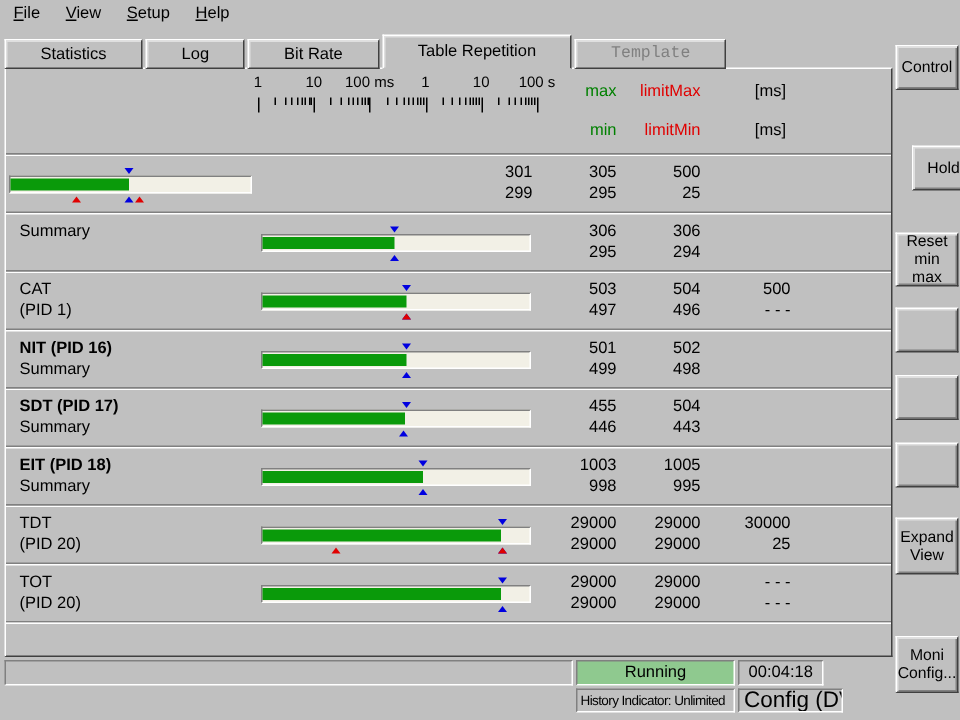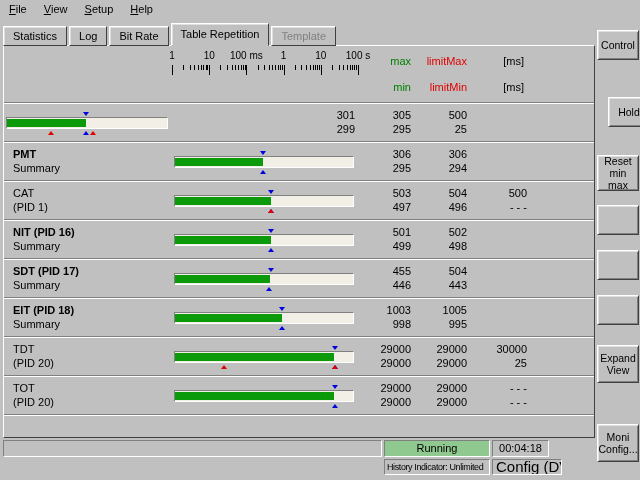--- a/index.html
+++ b/index.html
@@ -13,23 +13,23 @@
   
   .btn3d{background:#c0c0c0;border:1px solid;border-color:#ffffff #404040 #404040 #ffffff;box-shadow:inset 1px 1px 0 #dfdfdf, inset -1px -1px 0 #808080;}
   .inset{position:absolute;background:#c0c0c0;border:1px solid;border-color:#808080 #ffffff #ffffff #808080;}
 
   
   .menubar{height:20px;padding:2px 0 0 2px;}
   .menu-item{display:inline-block;padding:1px 7px;cursor:default;}
 
   
   .tabbar{position:absolute;left:3px;top:23px;height:23px;display:flex;align-items:flex-end;z-index:3;}
-  .tab{position:relative;background:#c0c0c0;border:1px solid;border-color:#ffffff #404040 #404040 #ffffff;box-shadow:inset 1px 1px 0 #dfdfdf;padding:0 9px;height:20px;line-height:18px;margin-right:2px;cursor:default;white-space:nowrap;text-align:right;}
+  .tab{position:relative;background:#c0c0c0;border:1px solid;border-color:#ffffff #404040 #404040 #ffffff;box-shadow:inset 1px 1px 0 #dfdfdf;padding:0 23px;height:20px;line-height:18px;margin-right:2px;cursor:default;white-space:nowrap;text-align:right;}
   .tab.active{height:23px;line-height:20px;border-bottom-color:#c0c0c0;z-index:4;}
-  .tab.disabled{color:#808080;}
+  .tab.disabled{color:#808080;font-family:Liberation Mono, monospace;}
 
   
   .panel{position:absolute;left:3px;top:45px;width:592px;height:393px;background:#c0c0c0;border:1px solid;border-color:#ffffff #404040 #404040 #ffffff;z-index:2;}
   .grid{display:grid;grid-template-columns:168px 186px 56px 56px 60px 1fr;}
   .hdr{height:56px;}
   .hcell{display:flex;flex-direction:column;justify-content:space-between;align-items:flex-end;padding:9px 3px 9px 0;}
   .hcell.unit{padding-right:6px;}
   .c-max{color:var(--minmax);}
   .c-abs{color:var(--abs);}
   .c-lim{color:var(--limit);}
@@ -184,21 +184,20 @@
       </div>
       <div class="vcell">
         <div class="v-top">500</div>
         <div class="v-bot">25</div>
       </div>
       <div></div>
     </div>
 
     <div class="row">
       <div class="row-names">
-        <div class="row-name bold">PMT</div>
         <div class="row-sub">Summary</div>
       </div>
       <div class="bar-area">
         <div class="strip-top">
               <div class="mk down" style="left: 49.7144%;"></div>
             </div>
         <div class="track">
           <div class="fill" style="width: 49.7144%;"></div>
         </div>
         <div class="strip-bot">

